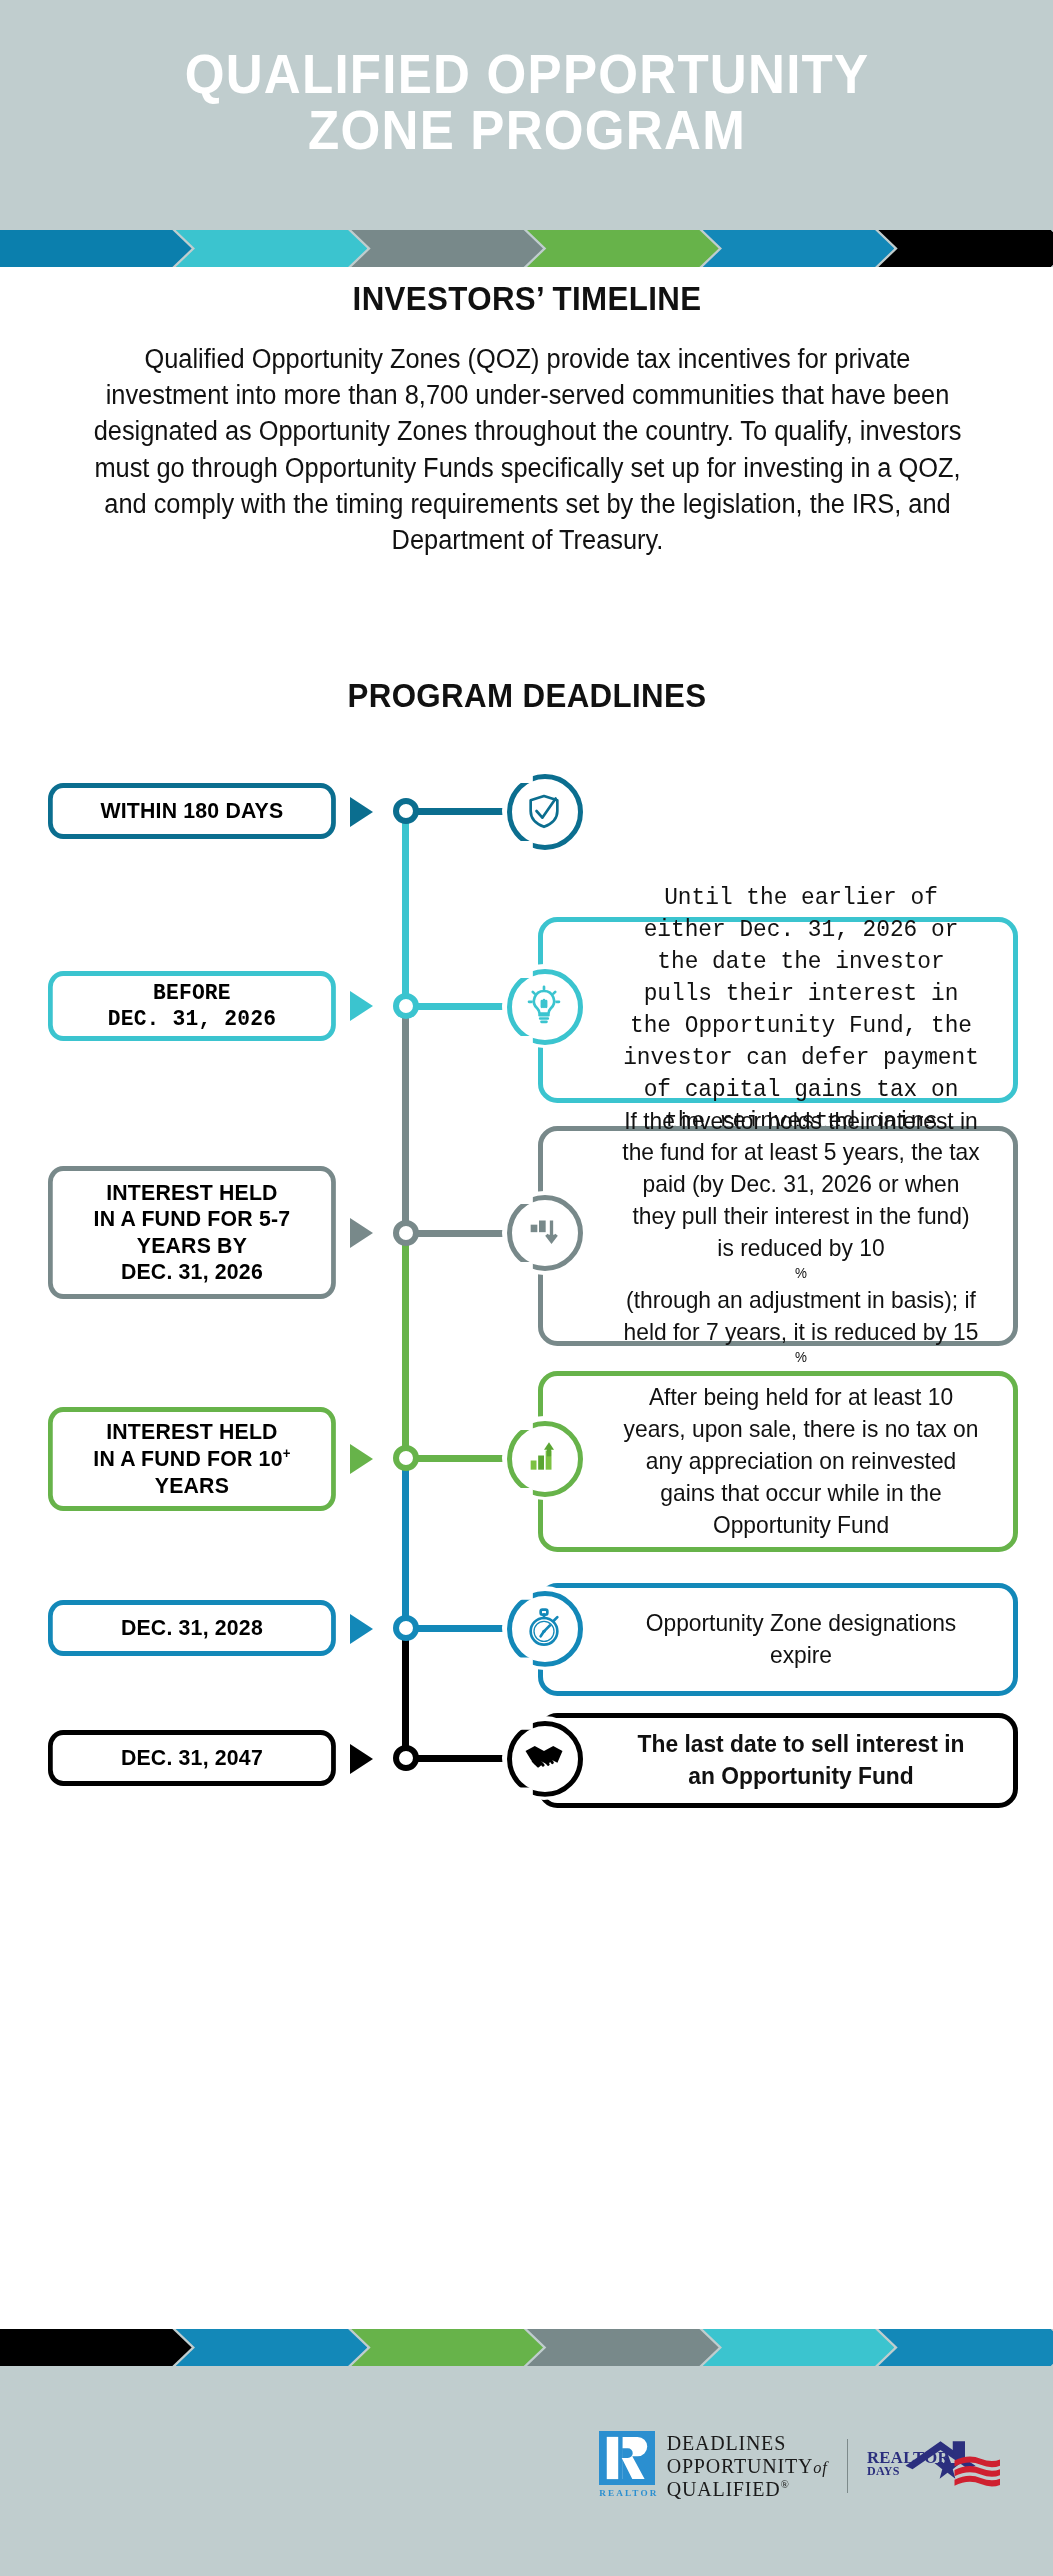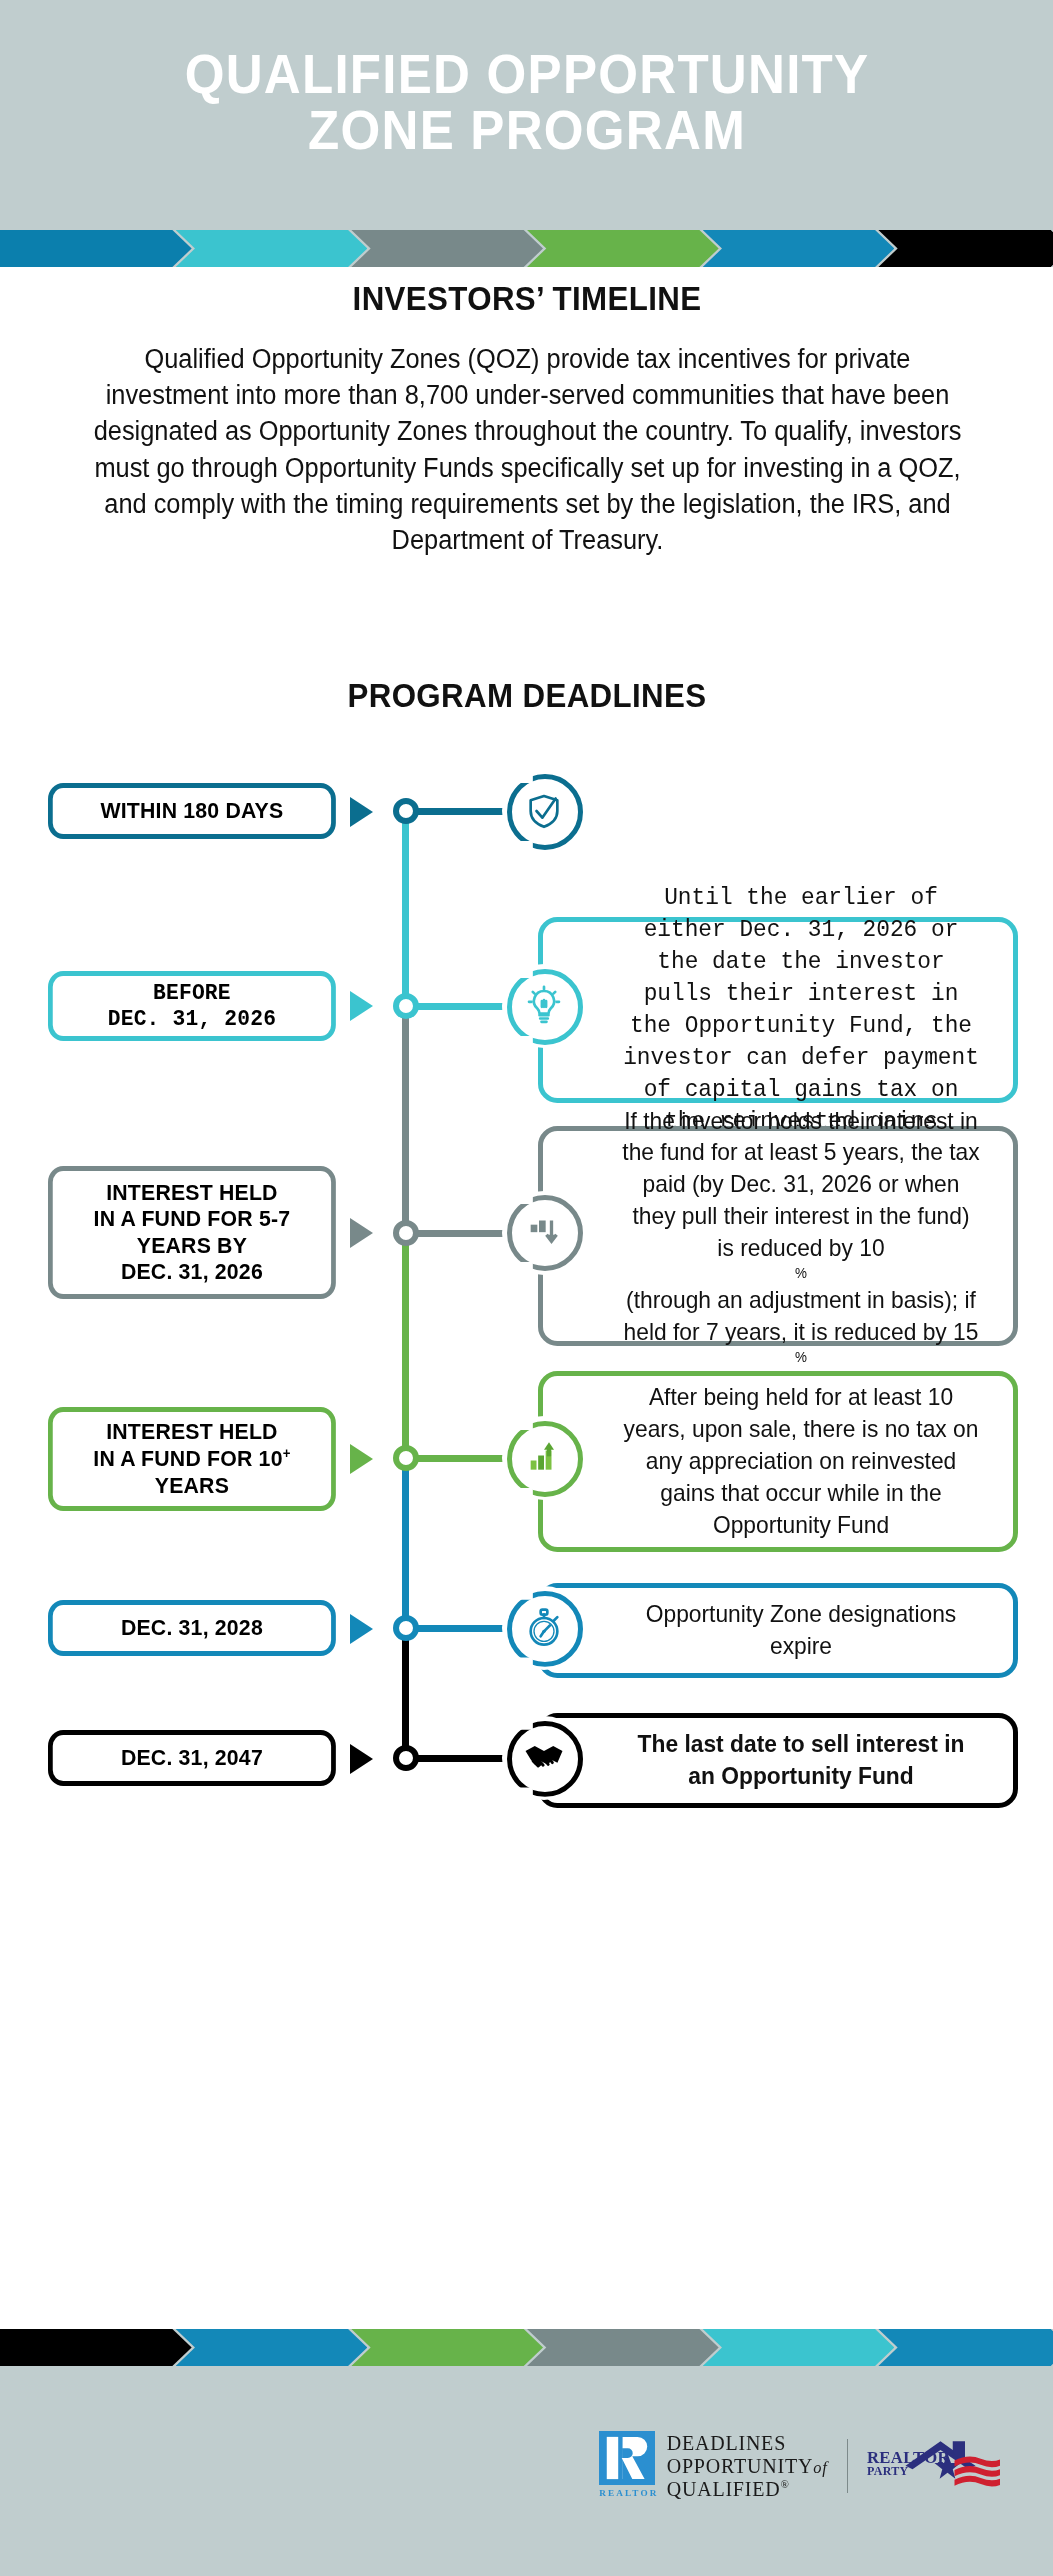--- a/index.html
+++ b/index.html
@@ -260,21 +260,21 @@
           <path d="M24 14 l6 -9 6 9 Z" fill="#5aa532"></path>
         </svg>
       </div>
       <div class="pill" style="top: 39px; width: 303px; height: 104px; border-color: rgb(103, 179, 74); border-width: 5.3px;">
         <span>INTEREST HELD<br>IN A FUND FOR 10<span class="sup">+</span><br>YEARS</span>
       </div>
       <div class="pointer" style="left: 350px; top: 76px; border-left: 23px solid rgb(103, 179, 74);"></div>
       <div class="node" style="left: 393px; top: 77px; border-color: rgb(103, 179, 74); z-index: 5;"></div>
     </div>
     <div class="row" style="position: absolute; left: 0px; top: 845px; width: 1054px; height: 95px;">
-      <div class="card" style="left: 538px; width: 480px; top: 1.8px; height: 95px; border-color: rgb(19, 136, 184); border-width: 5.3px;">
+      <div class="card" style="left: 538px; width: 480px; top: 1.8px; height: 113px; border-color: rgb(19, 136, 184); border-width: 5.3px;">
         <span>Opportunity Zone designations expire</span>
       </div>
       <div class="hconn" style="left: 406px; width: 139px; top: 44px; background: rgb(19, 136, 184);"></div>
       <div style="position: absolute; left: 502px; top: 5.3px; width: 84px; height: 84px; border-radius: 50%; background: rgb(255, 255, 255);"></div>
       <div class="icondisc" style="left: 507px; top: 9.7px; border: 5.3px solid rgb(19, 136, 184); clip-path: polygon(0px 0px, 34% 0px, 34% 12%, 0px 12%, 0px 88%, 34% 88%, 34% 100%, 0px 100%, 100% 100%, 100% 0px);"></div>
       <div style="position: absolute; left: 523px; top: 26px; width: 42px; height: 42px; display: flex; align-items: center; justify-content: center;">
         <svg width="40" height="42" viewBox="0 0 48 50">
           <circle cx="24" cy="29" r="16" stroke="#1388b8" fill="none" stroke-width="3.2" stroke-linecap="round" stroke-linejoin="round"></circle>
           <circle cx="24" cy="29" r="12" stroke="#1388b8" fill="none" stroke-width="1.6"></circle>
           <path d="M24 29 l7 -7 M24 29 l-4 6" stroke="#1388b8" fill="none" stroke-width="3.2" stroke-linecap="round" stroke-linejoin="round"></path>
@@ -364,19 +364,19 @@
     <div class="rp">
       <svg width="133" height="65" viewBox="0 0 152 74">
         <path d="M44 36 L84 8 L98 18 L98 8 L112 8 L112 28 L124 36 L116 40 L84 18 L52 40 Z" fill="#2b2f7e"></path>
         <path d="M92 22 l4 11 h11 l-9 7 3 11 -9 -7 -9 7 3 -11 -9 -7 h11 z" fill="#2b2f7e"></path>
         <path d="M100 30 q16 -8 30 -2 q12 5 22 1 l0 7 q-10 4 -22 -1 q-14 -6 -30 2 Z" fill="#cf2030"></path>
         <path d="M100 41 q16 -8 30 -2 q12 5 22 1 l0 7 q-10 4 -22 -1 q-14 -6 -30 2 Z" fill="#cf2030"></path>
         <path d="M100 52 q16 -8 30 -2 q12 5 22 1 l0 7 q-10 4 -22 -1 q-14 -6 -30 2 Z" fill="#cf2030"></path>
       </svg>
       <div class="rp-text">
         <div><span>REALTOR</span><span class="reg">®</span></div>
-        <div class="sm">PARTY</div>
+        <div class="sm">DAYS</div>
       </div>
     </div>
 
   </div>
 </div>
 
 
 </body></html>

